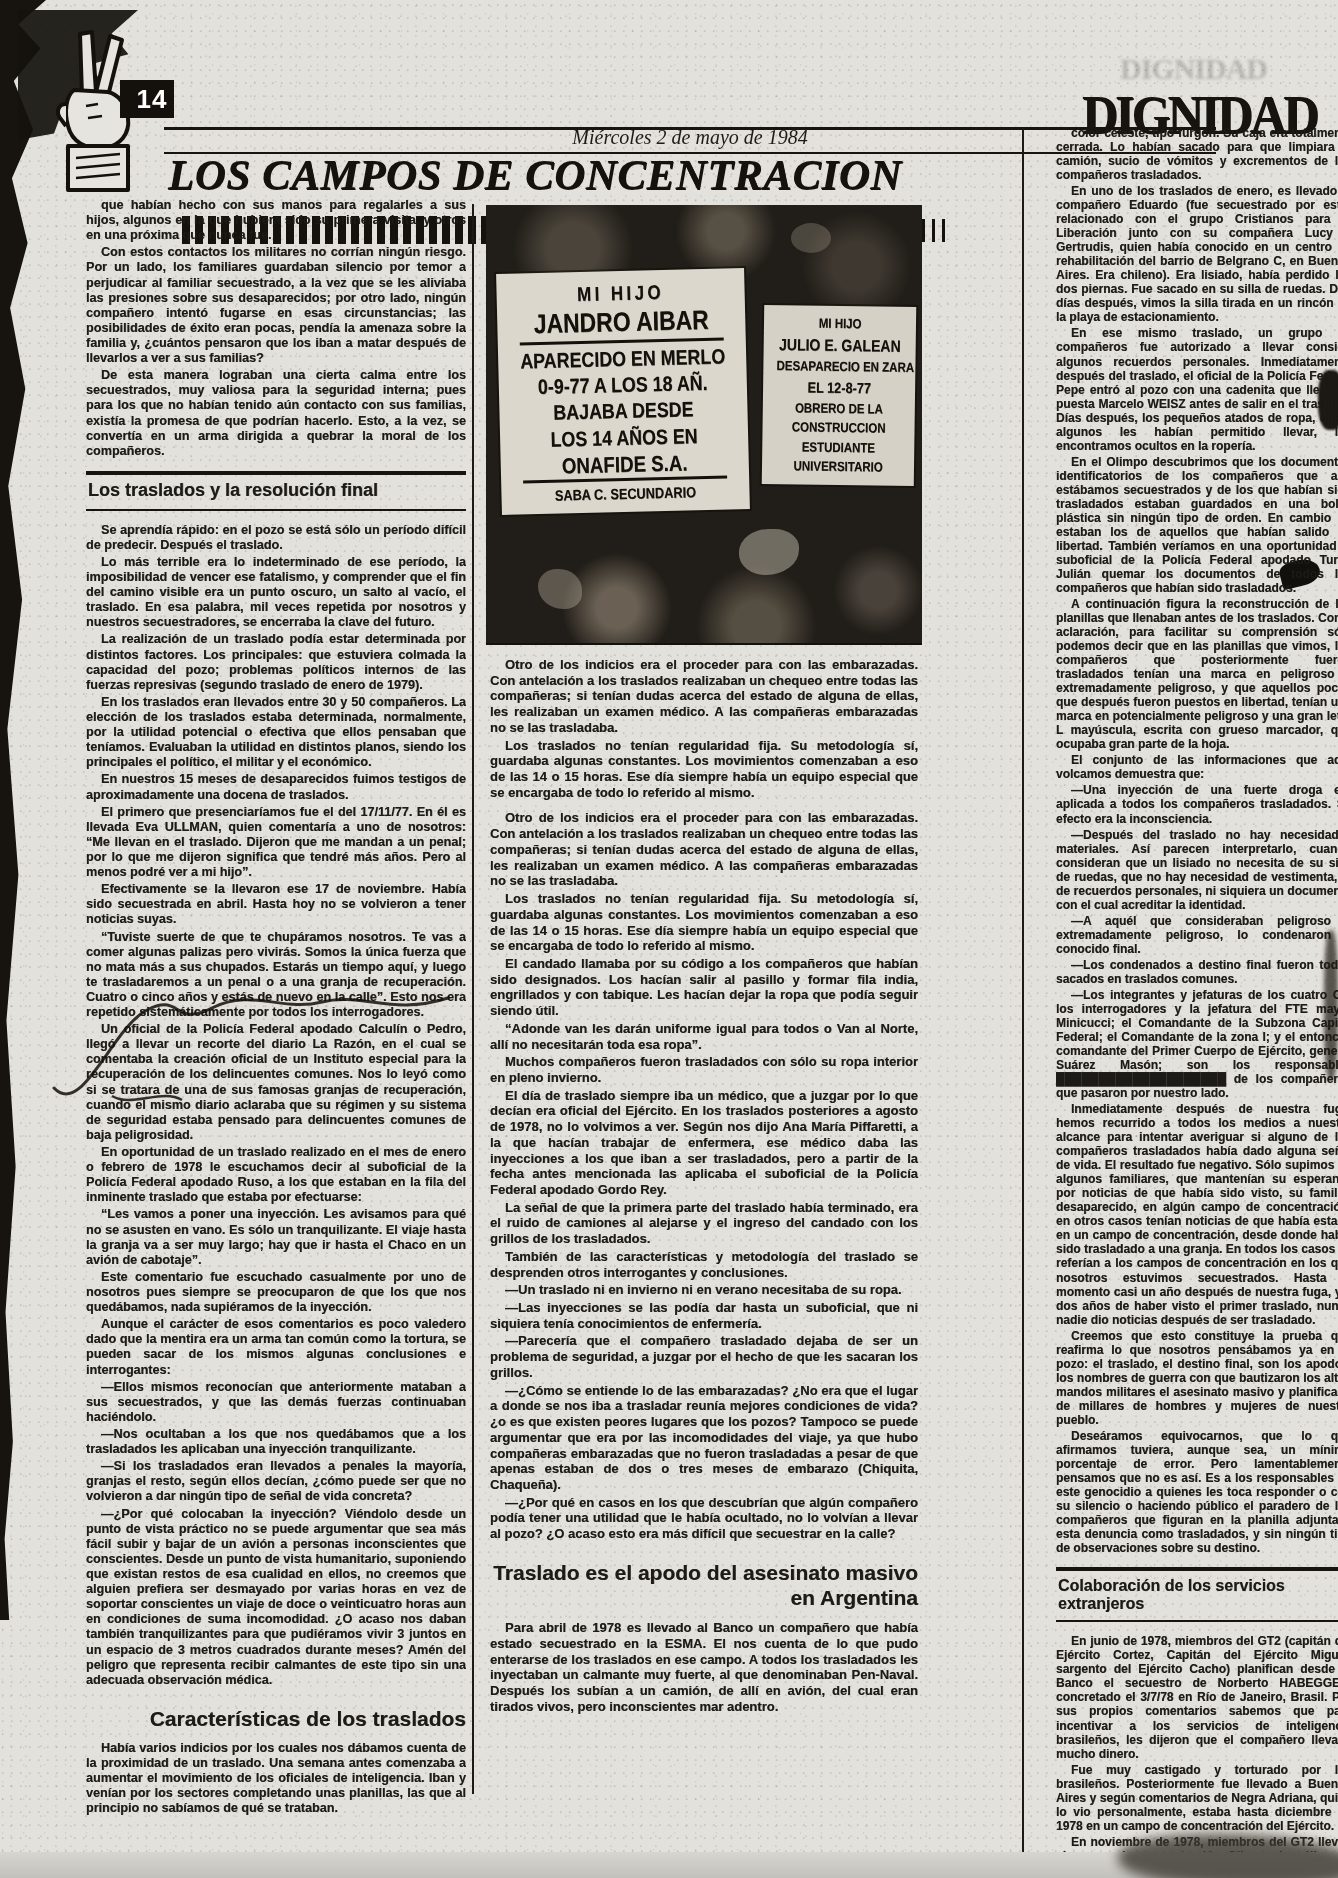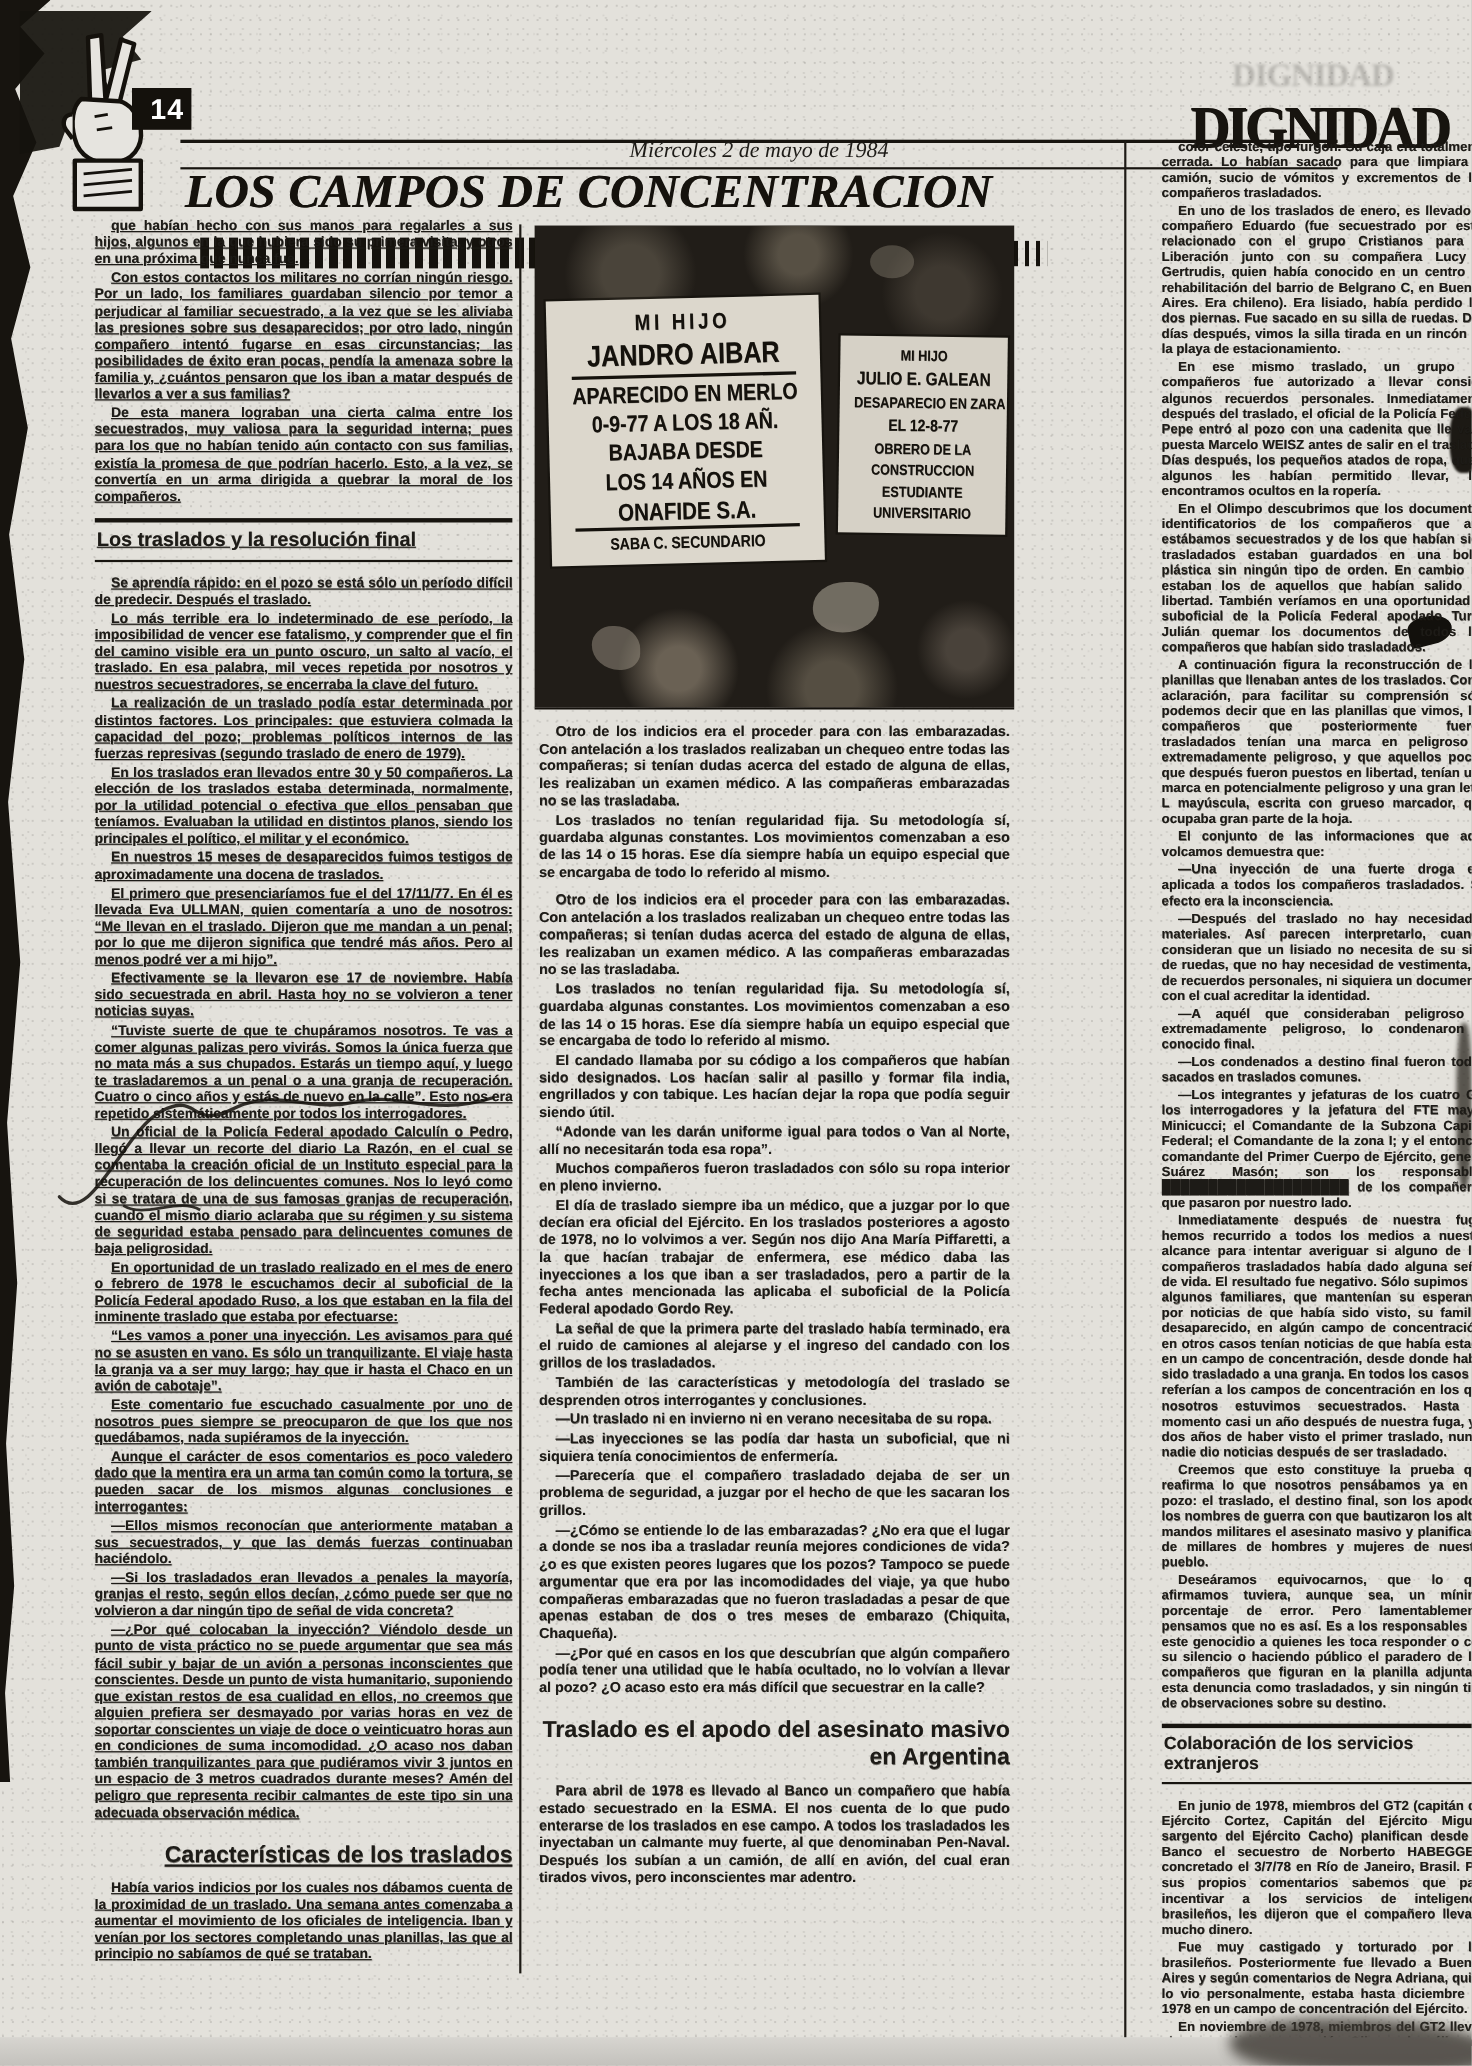--- a/index.html
+++ b/index.html
@@ -40,21 +40,21 @@
     font-style:italic;font-weight:bold;font-size:43px;letter-spacing:.5px;white-space:nowrap;color:#15120d;text-shadow:.6px .6px 0 #15120d;}
   .deco-bar{position:absolute;left:182px;top:216px;width:770px;height:30px;display:flex;align-items:flex-start;}
   .deco-bar .seg1{width:400px;height:28px;background:repeating-linear-gradient(90deg,#15120d 0 8px,transparent 8px 13px);}
   .deco-bar .seg2{margin-top:3px;width:370px;height:23px;background:repeating-linear-gradient(90deg,#15120d 0 3px,transparent 3px 10px);}
   
   .vsep1{position:absolute;left:472px;top:204px;width:2px;height:1590px;background:#1d1a15;}
   .vsep2{position:absolute;left:1022px;top:128px;width:2px;height:1736px;background:#1d1a15;}
   .col{position:absolute;text-align:justify;font-weight:700;overflow:hidden;
     text-shadow:.35px .35px 0 rgba(23,20,15,.55);}
   .col p{margin:0 0 2px;text-indent:15px;}
-  .col-left{left:86px;top:198px;width:380px;height:1676px;font-size:12.6px;line-height:1.2;text-decoration:underline;}
+  .col-left{left:86px;top:198px;width:380px;height:1676px;font-size:12.6px;line-height:1.2;}
   .col-mid{left:486px;top:205px;width:436px;height:1600px;font-size:13px;line-height:1.21;}
   .col-mid .textwrap{padding:0 4px;}
   .col-right{left:1036px;top:126px;width:296px;height:1746px;font-size:12px;line-height:1.17;margin-left:20px;}
   .ruled-head{border-top:4px solid #17140f;border-bottom:2px solid #17140f;margin:12px 0 12px;
     padding:6px 2px 8px;font-size:18px;line-height:1.1;text-align:left;text-indent:0;}
   .plain-head{margin:18px 0 10px;font-size:21px;line-height:1.2;text-align:right;}
   
   .photo{position:relative;width:436px;height:438px;background:#211d18;margin-bottom:14px;outline:2px solid #14110c;
     background-image:
       radial-gradient(circle at 20% 10%, #4a443a 0 26px, transparent 60px),
@@ -133,20 +133,21 @@
     <p>En nuestros 15 meses de desaparecidos fuimos testigos de aproximadamente una docena de traslados.</p>
     <p>El primero que presenciaríamos fue el del 17/11/77. En él es llevada Eva ULLMAN, quien comentaría a uno de nosotros: “Me llevan en el traslado. Dijeron que me mandan a un penal; por lo que me dijeron significa que tendré más años. Pero al menos podré ver a mi hijo”.</p>
     <p>Efectivamente se la llevaron ese 17 de noviembre. Había sido secuestrada en abril. Hasta hoy no se volvieron a tener noticias suyas.</p>
     <p>“Tuviste suerte de que te chupáramos nosotros. Te vas a comer algunas palizas pero vivirás. Somos la única fuerza que no mata más a sus chupados. Estarás un tiempo aquí, y luego te trasladaremos a un penal o a una granja de recuperación. Cuatro o cinco años y estás de nuevo en la calle”.  Esto nos era repetido sistemáticamente por todos los interrogadores.</p>
     <p>Un oficial de la Policía Federal apodado Calculín o Pedro, llegó a llevar un recorte del diario La Razón, en el cual se comentaba la creación oficial de un Instituto especial para la recuperación de los delincuentes comunes. Nos lo leyó como si se tratara de una de sus famosas granjas de recuperación, cuando el mismo diario aclaraba que su régimen y su sistema de seguridad estaba pensado para delincuentes comunes de baja peligrosidad.</p>
     <p>En oportunidad de un traslado realizado en el mes de enero o febrero de 1978 le escuchamos decir al suboficial de la Policía Federal apodado Ruso, a los que estaban en la fila del inminente traslado que estaba por efectuarse:</p>
     <p>“Les vamos a poner una inyección. Les avisamos para qué no se asusten en vano. Es sólo un tranquilizante. El viaje hasta la granja va a ser muy largo; hay que ir hasta el Chaco en un avión de cabotaje”.</p>
     <p>Este comentario fue escuchado casualmente por uno de nosotros pues siempre se preocuparon de que los que nos quedábamos, nada supiéramos de la inyección.</p>
     <p>Aunque el carácter de esos comentarios es poco valedero dado que la mentira era un arma tan común como la tortura, se pueden sacar de los mismos algunas conclusiones e interrogantes:</p>
     <p>—Ellos mismos reconocían que anteriormente mataban a sus secuestrados, y que las demás fuerzas continuaban haciéndolo.</p>
+    <p>—Nos ocultaban a los que nos quedábamos que a los trasladados les aplicaban una inyección tranquilizante.</p>
     <p>—Si los trasladados eran llevados a penales la mayoría, granjas el resto, según ellos decían, ¿cómo puede ser que no volvieron a dar ningún tipo de señal de vida concreta?</p>
     <p>—¿Por qué colocaban la inyección? Viéndolo desde un punto de vista práctico no se puede argumentar que sea más fácil subir y bajar de un avión a personas inconscientes que conscientes. Desde un punto de vista humanitario, suponiendo que existan restos de esa cualidad en ellos, no creemos que alguien prefiera ser desmayado por varias horas en vez de soportar conscientes un viaje de doce o veinticuatro horas aun en condiciones de suma incomodidad. ¿O acaso nos daban también tranquilizantes para que pudiéramos vivir 3 juntos en un espacio de 3 metros cuadrados durante meses? Amén del peligro que representa recibir calmantes de este tipo sin una adecuada observación médica.</p>
     <h3 class="plain-head">Características de los traslados</h3>
     <p>Había varios indicios por los cuales nos dábamos cuenta de la proximidad de un traslado. Una semana antes comenzaba a aumentar el movimiento de los oficiales de inteligencia. Iban y venían por los sectores completando unas planillas, las que al principio no sabíamos de qué se trataban.</p>
   </div>
 
   <div class="col col-mid">
     <div class="photo">
       <div class="blobC"></div>
       <div class="sign sign1">

